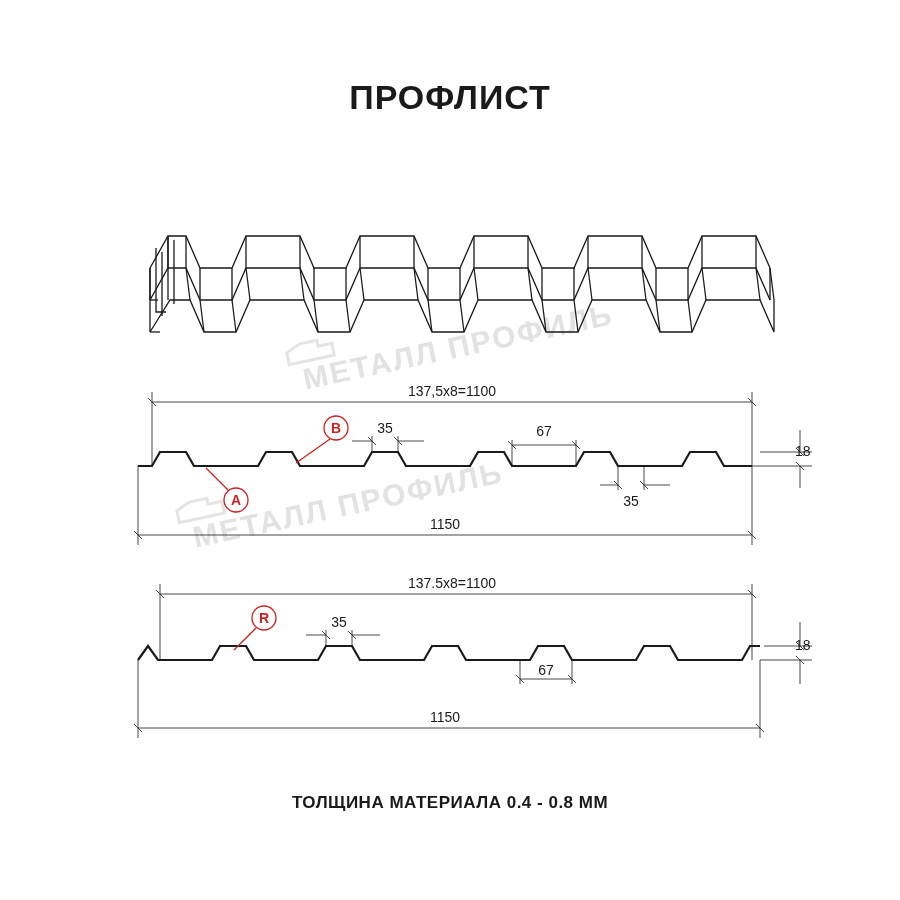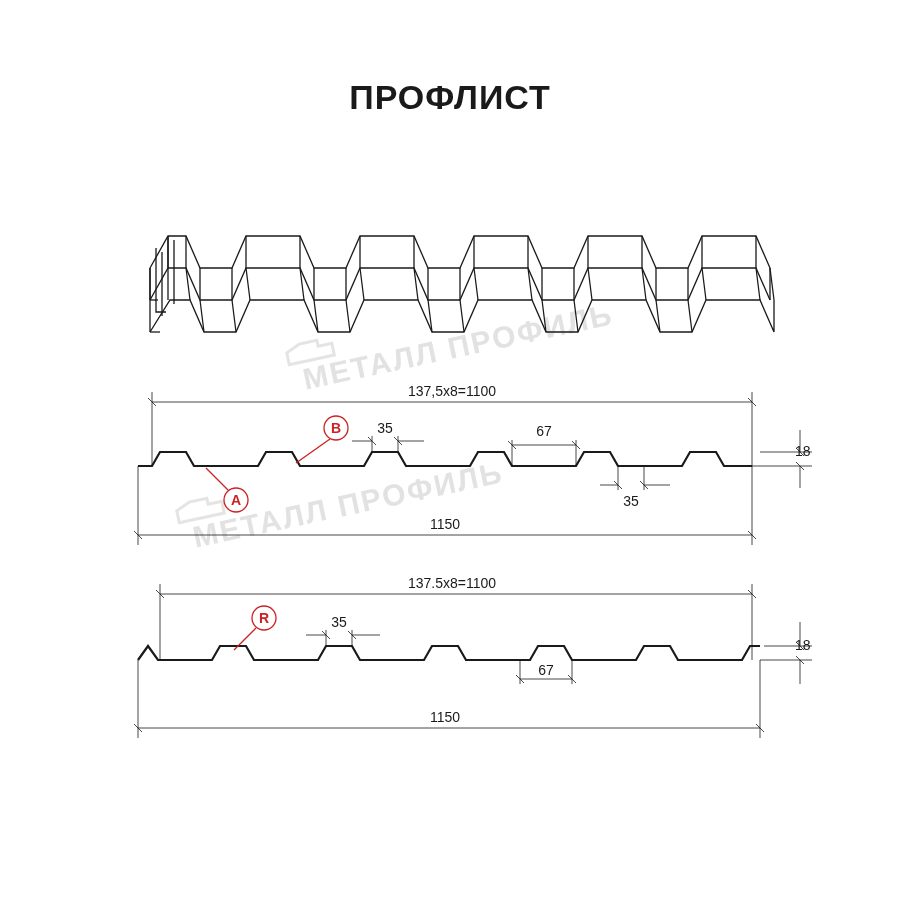--- a/index.html
+++ b/index.html
@@ -261,13 +261,14 @@
       <text class="dimtxt" x="546" y="675" text-anchor="middle">67</text>
     </g>
 
     <g>
       <text class="balloon-txt" x="236" y="505" text-anchor="middle">A</text>
       <text class="balloon-txt" x="336" y="433" text-anchor="middle">B</text>
       <text class="balloon-txt" x="264" y="623" text-anchor="middle">R</text>
     </g>
   </svg>
 
+  <div class="footer">ТОЛЩИНА МАТЕРИАЛА 0.4 - 0.8 ММ</div>
 </div>
 
 </body></html>

